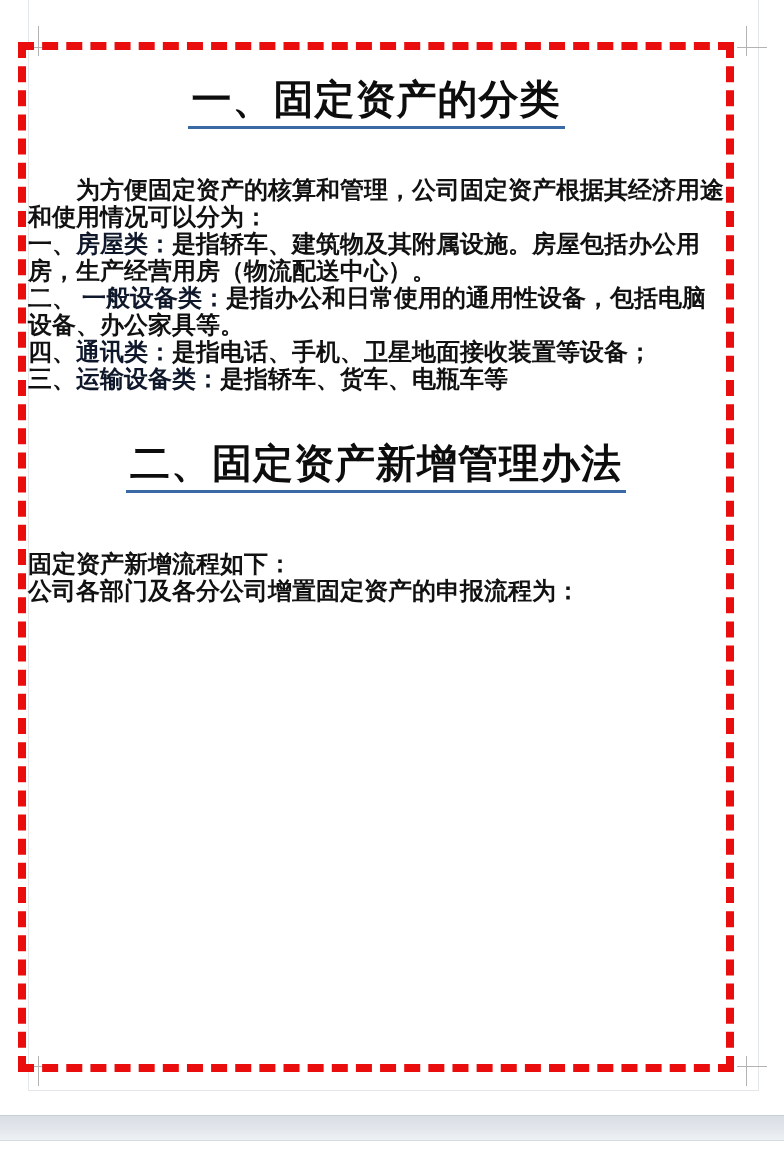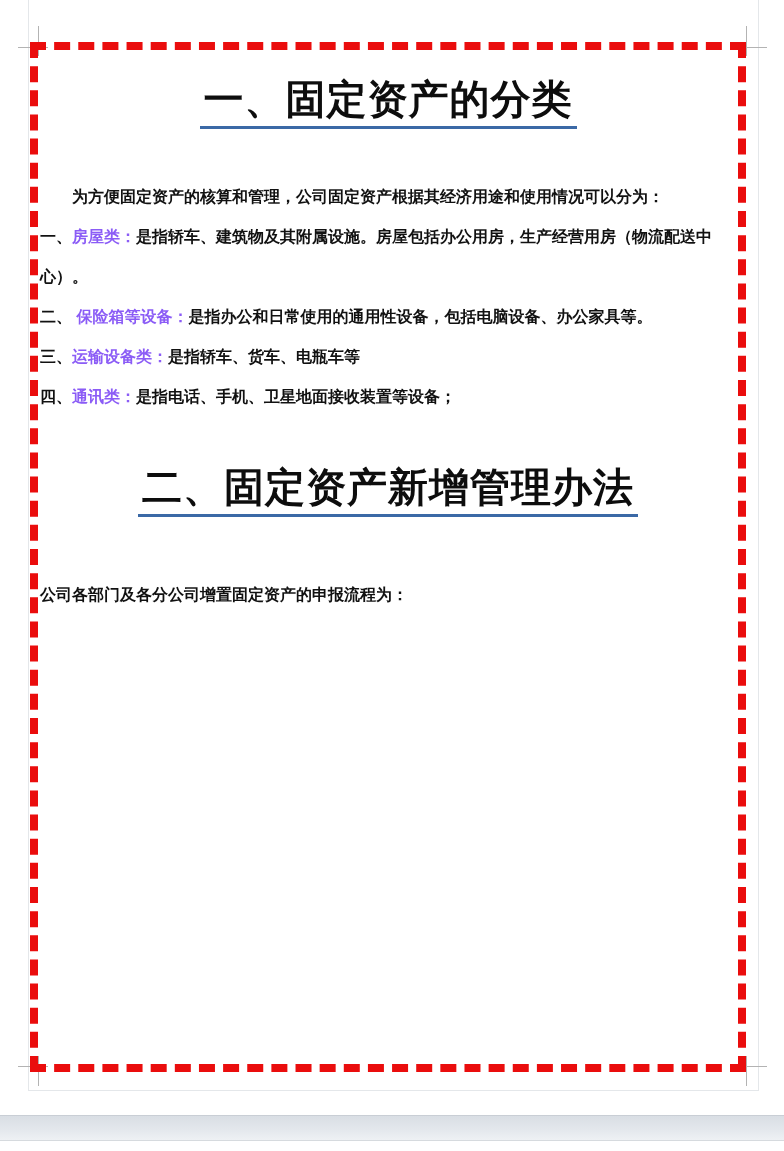--- a/index.html
+++ b/index.html
@@ -23,21 +23,21 @@
   }
 
   
   .crop { position: absolute; background: #b3b3b3; z-index: 1; }
   .crop.h { height: 1px; width: 30px; }
   .crop.v { width: 1px; height: 30px; }
 
   
   .red-frame {
     position: absolute;
-    left: 30px; top: 42px;
+    left: 18px; top: 42px;
     width: 700px; height: 1014px;
     border: 8px dashed #ea0d0d;
     z-index: 2;
     box-sizing: content-box;
   }
 
   .frame-content {
     position: absolute; inset: 0;
     padding: 0 2px;
     color: #111111;
@@ -54,29 +54,30 @@
   }
   .doc-title .underlined {
     display: inline-block;
     padding: 0 4px 3px 4px;
     border-bottom: 3px solid #3b69a6;
   }
   .title-1 { margin-top: 25px; }
   .title-2 { margin-top: 46px; }
 
   .body-block {
-    font-size: 16px;
+    font-size: 24px;
     font-weight: 700;
-    line-height: 40px;
+    line-height: 27px;
+    font-family: Liberation Serif, serif;
   }
   .body-block p { margin: 0; }
   .block-1 { margin-top: 48px; }
   .block-2 { margin-top: 58px; }
   .indent { text-indent: 2em; }
-  .cat { color: #8b5cf6; }
+  .cat { color: #0f172a; }
 
   
   .bottom-bar {
     position: absolute;
     left: 0; top: 1115px;
     width: 784px; height: 24px;
     background: linear-gradient(to bottom, #d9dee4 0%, #e3e7ec 55%, #eef1f4 100%);
     border-top: 1px solid #c9ced5;
     border-bottom: 1px solid #d6dade;
     z-index: 3;
@@ -103,34 +104,35 @@
 
       <h1 class="doc-title title-1">
         <span class="underlined">一、固定资产的分类</span>
       </h1>
 
       <div class="body-block block-1">
         <p class="indent">为方便固定资产的核算和管理，公司固定资产根据其经济用途和使用情况可以分为：</p>
 
         <p><span>一、</span><span class="cat">房屋类：</span><span>是指轿车、建筑物及其附属设施。房屋包括办公用房，生产经营用房（物流配送中心）。</span></p>
 
-        <p><span>二、 </span><span class="cat">保险箱等设备：</span><span>是指办公和日常使用的通用性设备，包括电脑设备、办公家具等。</span></p>
+        <p><span>二、 </span><span class="cat">一般设备类：</span><span>是指办公和日常使用的通用性设备，包括电脑设备、办公家具等。</span></p>
+
+        <p><span>四、</span><span class="cat">通讯类：</span><span>是指电话、手机、卫星地面接收装置等设备；</span></p>
 
         <p><span>三、</span><span class="cat">运输设备类：</span><span>是指轿车、货车、电瓶车等</span></p>
-
-        <p><span>四、</span><span class="cat">通讯类：</span><span>是指电话、手机、卫星地面接收装置等设备；</span></p>
 
 
       </div>
 
       <h1 class="doc-title title-2">
         <span class="underlined">二、固定资产新增管理办法</span>
       </h1>
 
       <div class="body-block block-2">
+        <p>固定资产新增流程如下：</p>
         <p>公司各部门及各分公司增置固定资产的申报流程为：</p>
       </div>
 
     </div>
   </div>
 
   <div class="bottom-bar"></div>
 
 </div>
 

